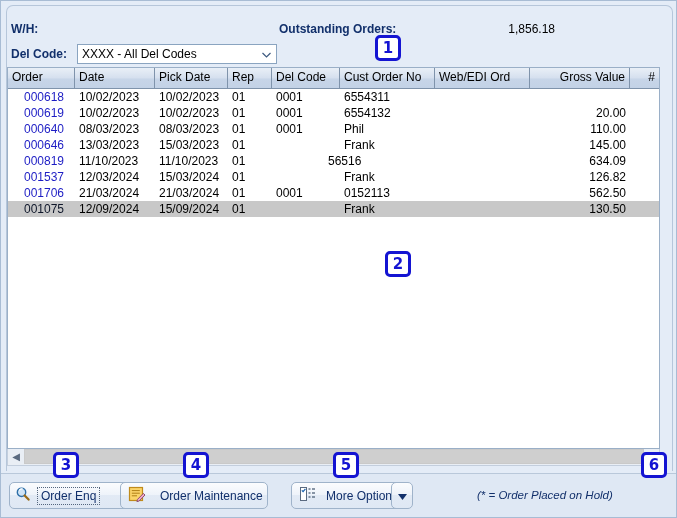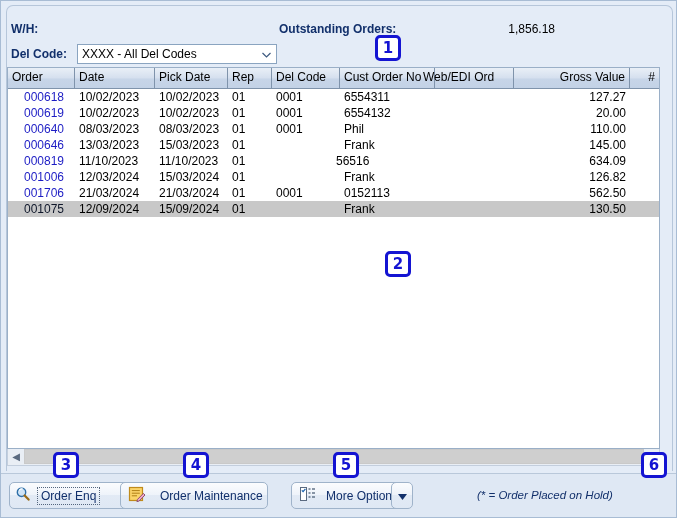--- a/index.html
+++ b/index.html
@@ -292,34 +292,33 @@
   </div>
 
   <div class="grid">
     <div class="grid-header" id="grid-header">
         <div class="hcell" style="left: 0px; width: 67px;">Order</div>
         <div class="hcell" style="left: 67px; width: 80px;">Date</div>
         <div class="hcell" style="left: 147px; width: 73px;">Pick Date</div>
         <div class="hcell" style="left: 220px; width: 44px;">Rep</div>
         <div class="hcell" style="left: 264px; width: 68px;">Del Code</div>
         <div class="hcell" style="left: 332px; width: 95px;">Cust Order No</div>
-        <div class="hcell" style="left: 411px; width: 95px;">Web/EDI Ord</div>
+        <div class="hcell" style="left: 427px; width: 95px;">Web/EDI Ord</div>
         <div class="hcell r" style="left: 522px; width: 100px;">Gross Value</div>
         <div class="hcell r last" style="left: 622px; width: 29px;">#</div>
       </div>
     <div class="grid-body" id="grid-body">
         <div class="row">
           <div class="cell link" style="left: 0px; width: 67px;">000618</div>
           <div class="cell" style="left: 67px; width: 80px;">10/02/2023</div>
           <div class="cell" style="left: 147px; width: 73px;">10/02/2023</div>
           <div class="cell" style="left: 220px; width: 44px;">01</div>
           <div class="cell" style="left: 264px; width: 68px;">0001</div>
           <div class="cell" style="left: 332px; width: 95px;">6554311</div>
           <div class="cell" style="left: 427px; width: 95px;"></div>
-          <div class="cell r" style="left: 522px; width: 100px;">127.27</div>
           <div class="cell r" style="left: 622px; width: 29px;"></div>
         </div>
         <div class="row">
           <div class="cell link" style="left: 0px; width: 67px;">000619</div>
           <div class="cell" style="left: 67px; width: 80px;">10/02/2023</div>
           <div class="cell" style="left: 147px; width: 73px;">10/02/2023</div>
           <div class="cell" style="left: 220px; width: 44px;">01</div>
           <div class="cell" style="left: 264px; width: 68px;">0001</div>
           <div class="cell" style="left: 332px; width: 95px;">6554132</div>
           <div class="cell" style="left: 427px; width: 95px;"></div>
@@ -347,27 +346,27 @@
           <div class="cell" style="left: 427px; width: 95px;"></div>
           <div class="cell r" style="left: 522px; width: 100px;">145.00</div>
           <div class="cell r" style="left: 622px; width: 29px;"></div>
         </div>
         <div class="row">
           <div class="cell link" style="left: 0px; width: 67px;">000819</div>
           <div class="cell" style="left: 67px; width: 80px;">11/10/2023</div>
           <div class="cell" style="left: 147px; width: 73px;">11/10/2023</div>
           <div class="cell" style="left: 220px; width: 44px;">01</div>
           <div class="cell" style="left: 264px; width: 68px;"></div>
-          <div class="cell" style="left: 324px; width: 95px;">56516</div>
+          <div class="cell" style="left: 316px; width: 95px;">56516</div>
           <div class="cell" style="left: 427px; width: 95px;"></div>
           <div class="cell r" style="left: 522px; width: 100px;">634.09</div>
           <div class="cell r" style="left: 622px; width: 29px;"></div>
         </div>
         <div class="row">
-          <div class="cell link" style="left: 0px; width: 67px;">001006</div>
+          <div class="cell link" style="left: 0px; width: 67px;">001537</div>
           <div class="cell" style="left: 67px; width: 80px;">12/03/2024</div>
           <div class="cell" style="left: 147px; width: 73px;">15/03/2024</div>
           <div class="cell" style="left: 220px; width: 44px;">01</div>
           <div class="cell" style="left: 264px; width: 68px;"></div>
           <div class="cell" style="left: 332px; width: 95px;">Frank</div>
           <div class="cell" style="left: 427px; width: 95px;"></div>
           <div class="cell r" style="left: 522px; width: 100px;">126.82</div>
           <div class="cell r" style="left: 622px; width: 29px;"></div>
         </div>
         <div class="row">

